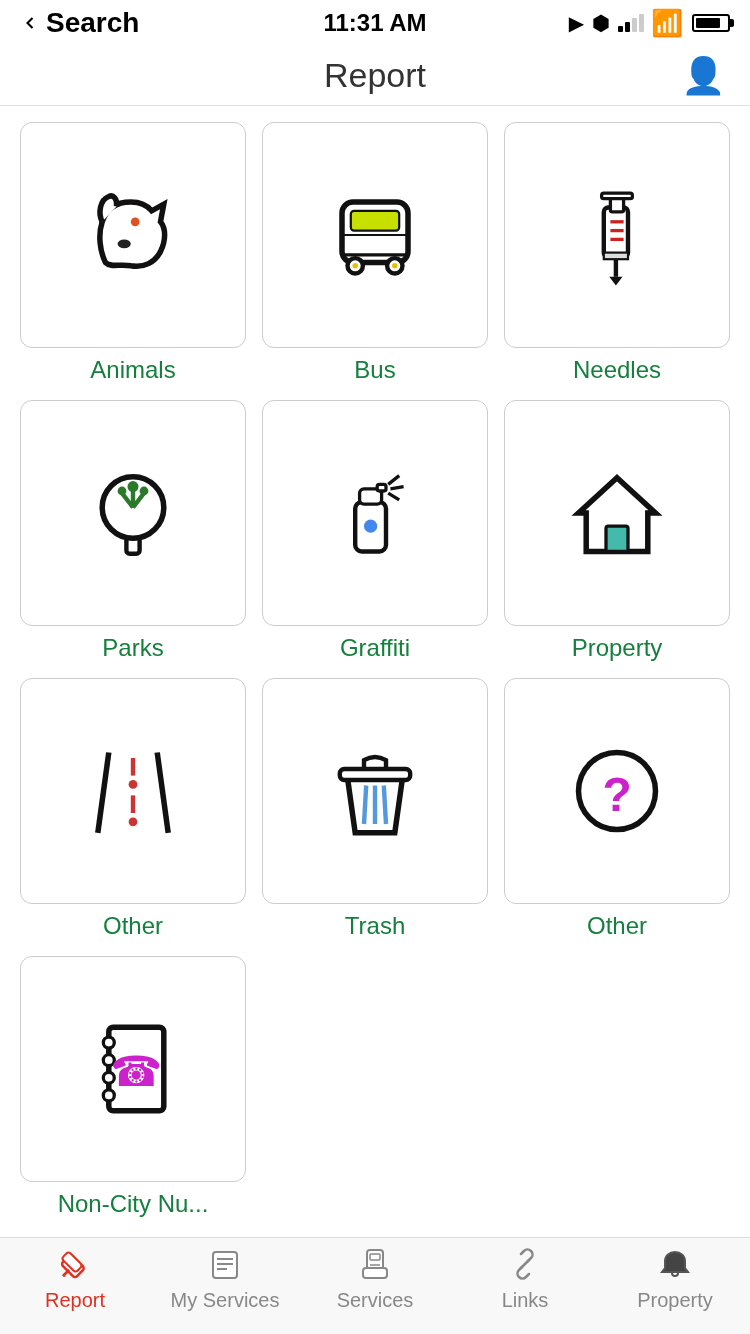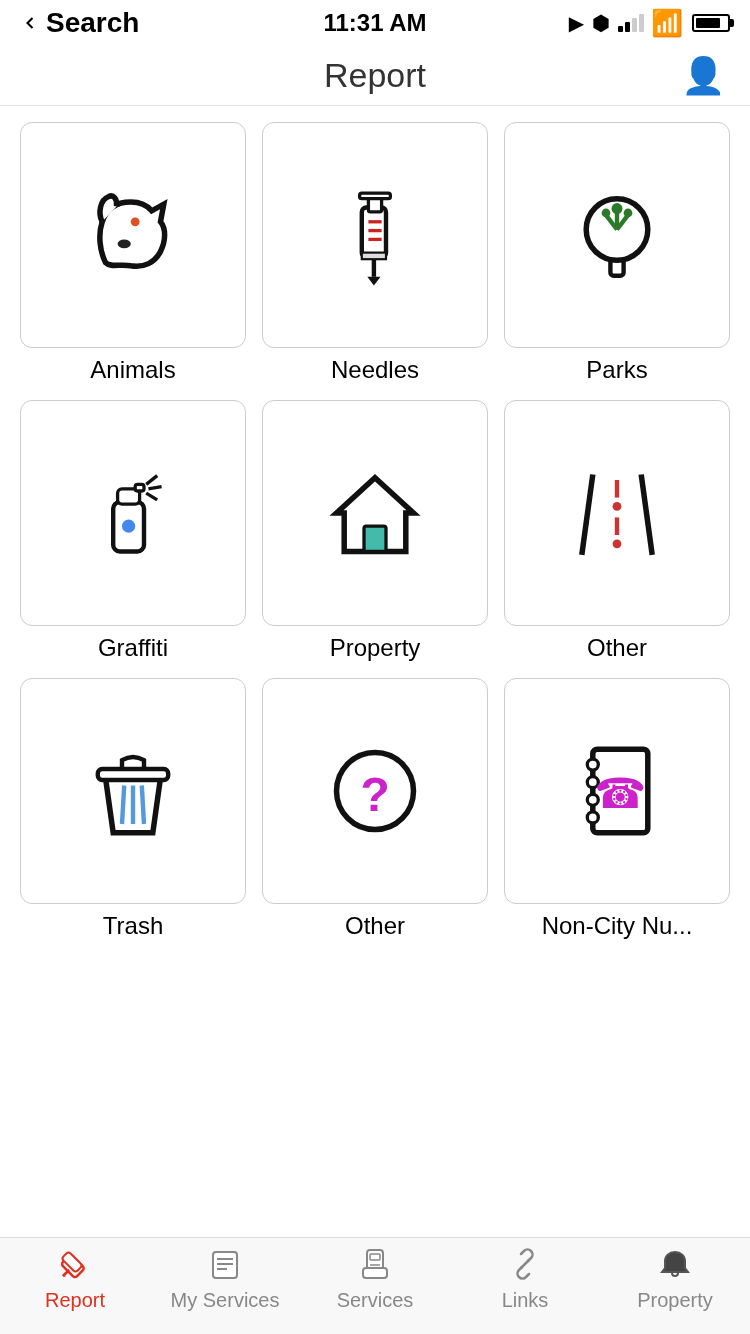--- a/index.html
+++ b/index.html
@@ -126,21 +126,21 @@
     }
 
     .grid-card svg {
       width: 110px;
       height: 110px;
     }
 
     .grid-label {
       margin-top: 8px;
       font-size: 24px;
-      color: #000000;
+      color: #15803d;
       text-align: center;
     }
 
     
     .tab-bar {
       position: fixed;
       bottom: 0;
       left: 0;
       width: 750px;
       height: 97px;
@@ -224,20 +224,41 @@
         <path d="M22,38 C18,30 20,18 28,15 C32,13 36,17 35,24" stroke="#111" stroke-width="5" fill="white"></path>
 
         <circle cx="52" cy="38" r="4" fill="#e05020"></circle>
 
         <ellipse cx="42" cy="58" rx="6" ry="4" fill="#222"></ellipse>
       </svg>
     </div>
     <span class="grid-label">Animals</span>
   </div>
 
+  <div class="grid-item">
+    <div class="grid-card">
+      <svg viewBox="0 0 100 100" fill="none" xmlns="http://www.w3.org/2000/svg">
+
+        <rect x="20" y="20" width="60" height="55" rx="10" ry="10" stroke="#111" stroke-width="5" fill="white"></rect>
+
+        <rect x="28" y="28" width="44" height="18" rx="3" fill="#c8e000" stroke="#111" stroke-width="2"></rect>
+
+        <circle cx="32" cy="78" r="7" stroke="#111" stroke-width="4" fill="white"></circle>
+        <circle cx="68" cy="78" r="7" stroke="#111" stroke-width="4" fill="white"></circle>
+
+        <circle cx="32" cy="78" r="2.5" fill="#e8c000"></circle>
+        <circle cx="68" cy="78" r="2.5" fill="#e8c000"></circle>
+
+        <line x1="20" y1="68" x2="80" y2="68" stroke="#111" stroke-width="3"></line>
+
+        <line x1="20" y1="50" x2="80" y2="50" stroke="#111" stroke-width="2"></line>
+      </svg>
+    </div>
+    <span class="grid-label">Bus</span>
+  </div>
 
   <div class="grid-item">
     <div class="grid-card">
       <svg viewBox="0 0 100 100" fill="none" xmlns="http://www.w3.org/2000/svg">
 
         <rect x="38" y="25" width="22" height="45" rx="4" stroke="#111" stroke-width="4" fill="white"></rect>
 
         <rect x="44" y="15" width="12" height="14" rx="2" stroke="#111" stroke-width="3" fill="white"></rect>
 
         <rect x="36" y="12" width="28" height="5" rx="2" stroke="#111" stroke-width="3" fill="white"></rect>

